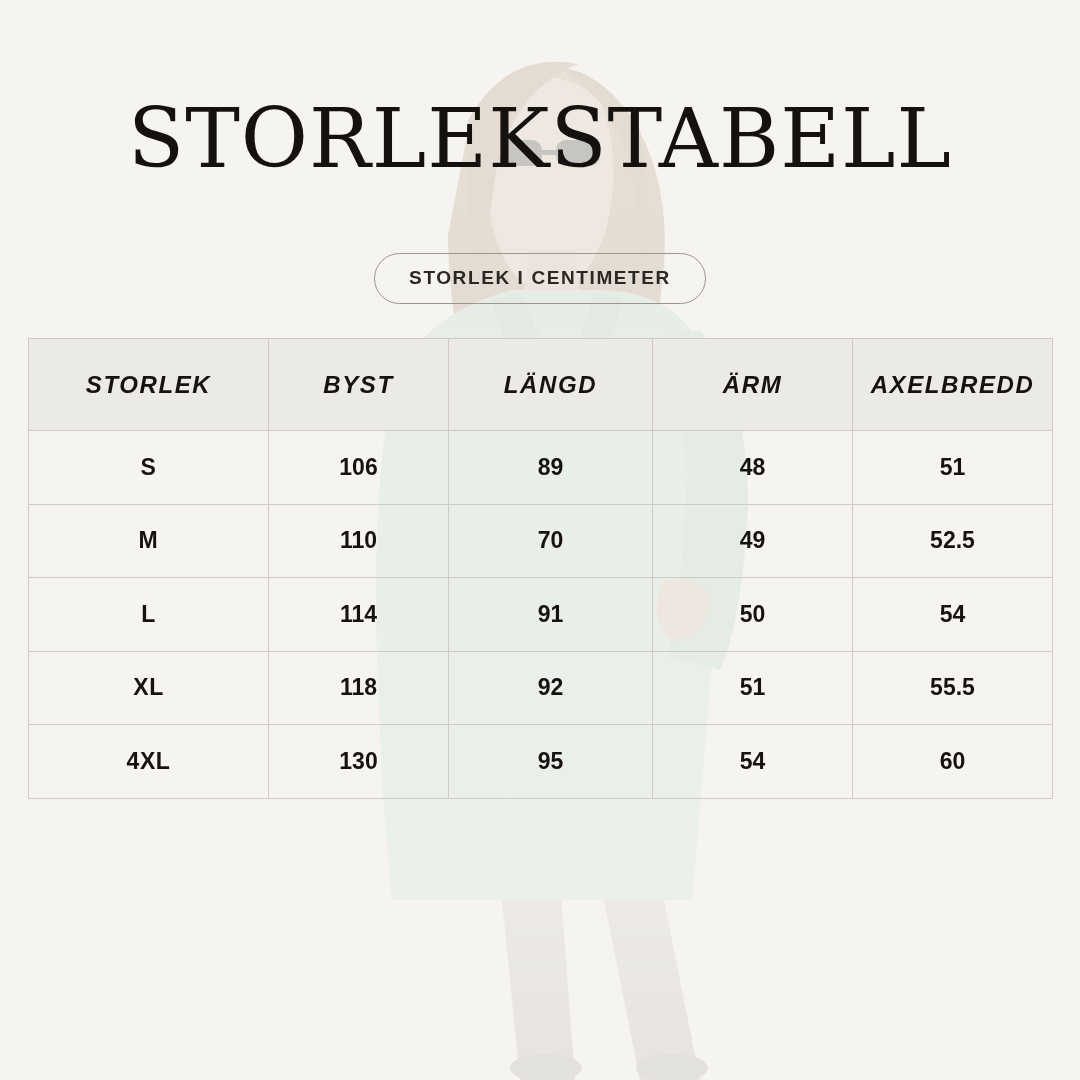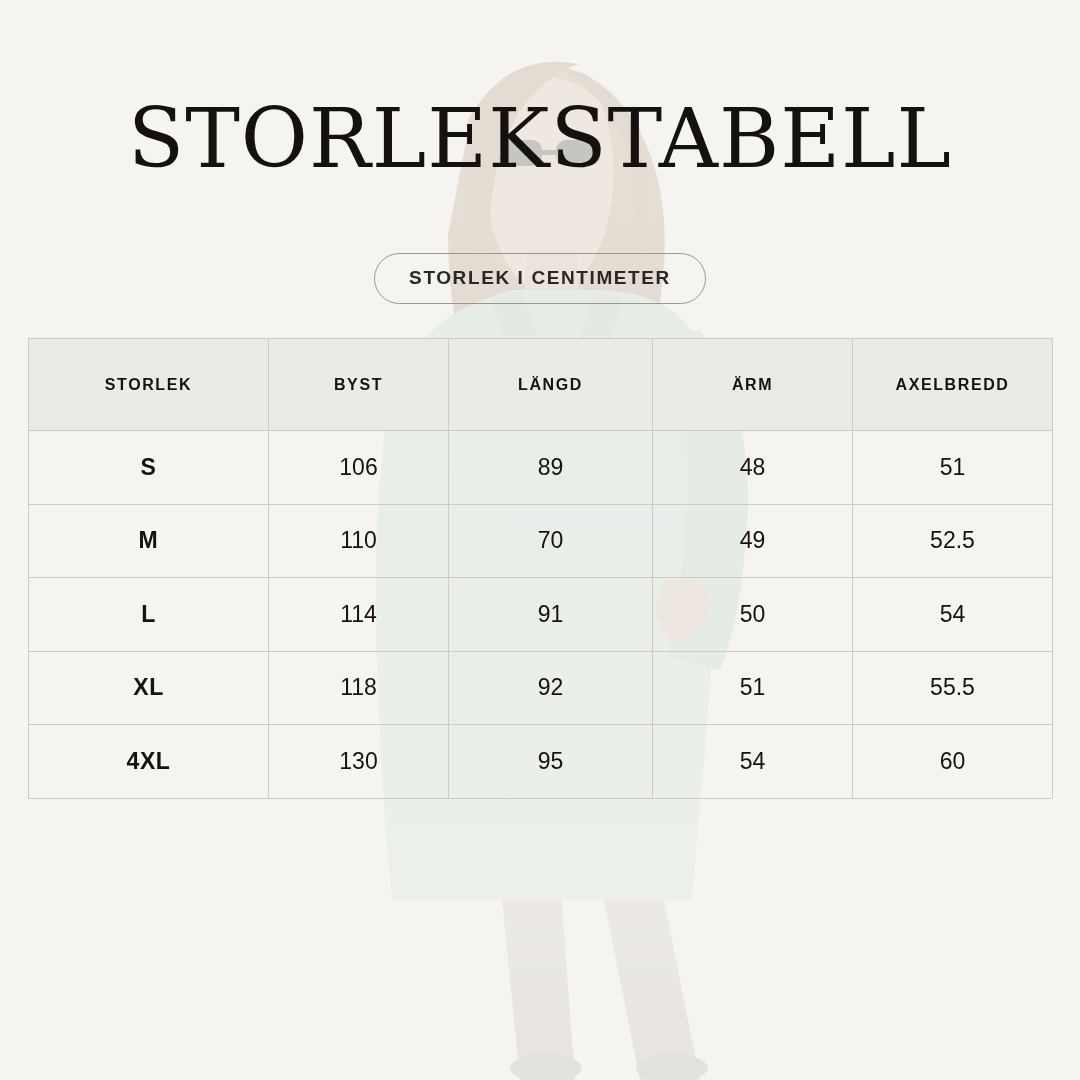--- a/index.html
+++ b/index.html
@@ -82,28 +82,29 @@
   }
   table.size-table th,
   table.size-table td {
     border: 1px solid #cfcbc4;
     text-align: center;
     color: #16130f;
   }
   table.size-table thead th {
     height: 89px;
     background: #eceae5;
-    font-size: 16px;
+    font-size: 24px;
     font-weight: 700;
     letter-spacing: 1.6px;
+    font-style: italic;
   }
   table.size-table tbody td {
     height: 70.5px;
     font-size: 23px;
-    font-weight: 400;
+    font-weight: 700;
     background: transparent;
   }
   table.size-table tbody td.size-cell {
     font-weight: 700;
     letter-spacing: 0.6px;
   }
 
   
   col.c1 { width: 240px; }
   col.c2 { width: 180px; }

